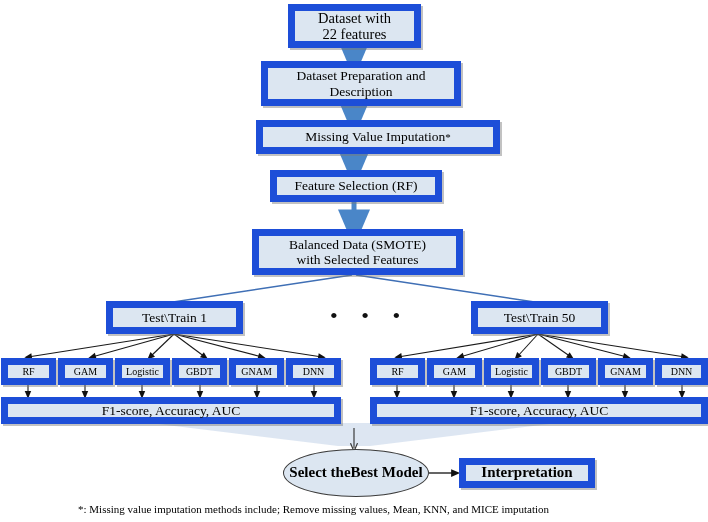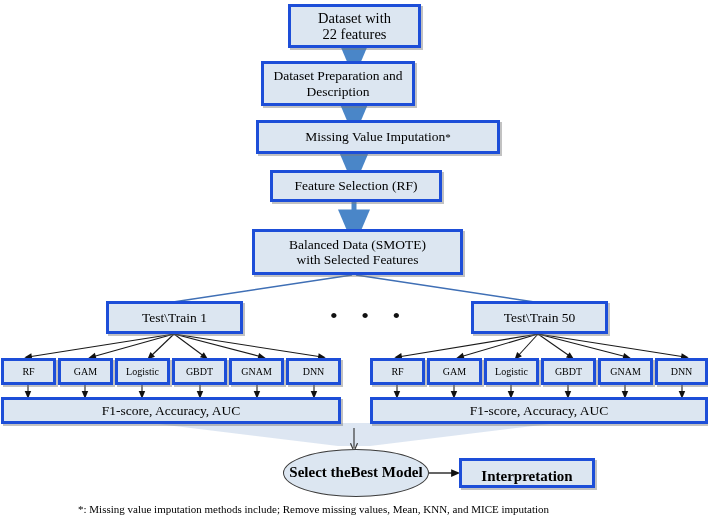--- a/index.html
+++ b/index.html
@@ -14,21 +14,21 @@
     position: relative;
     width: 708px;
     height: 522px;
     background: #ffffff;
     overflow: hidden;
   }
   .node {
     position: absolute;
     box-sizing: border-box;
     background: #dce6f1;
-    border: 3px solid #1d4ed8;
+    border: 7px solid #1d4ed8;
     display: flex;
     align-items: center;
     justify-content: center;
     text-align: center;
     color: #000000;
     line-height: 1.12;
     font-family: "Liberation Serif", serif;
     z-index: 5;
   }
   .node.shadowed {
@@ -160,21 +160,21 @@
     <line x1="354" y1="428" x2="354" y2="448" stroke="#2b2b2b" stroke-width="1.1" marker-end="url(#thinarrow)"></line>
 
     <line x1="429" y1="473" x2="457" y2="473" stroke="#111" stroke-width="1.3" marker-end="url(#blkarrow2)"></line>
   </svg>
 
   <div class="node big shadowed" style="left:288px; top:4px; width:133px; height:44px; flex-direction:column;">
     <span>Dataset with</span>
     <span>22 features</span>
   </div>
 
-  <div class="node mid shadowed" style="left:261px; top:61px; width:154px; height:45px; flex-direction:column;">
+  <div class="node mid shadowed" style="left:261px; top:61px; width:200px; height:45px; flex-direction:column;">
     <span>Dataset Preparation  and</span>
     <span>Description</span>
   </div>
 
   <div class="node mid shadowed" style="left:256px; top:120px; width:244px; height:34px;">
     <span>Missing  Value Imputation</span>
       <span class="star-sup">*</span>
   </div>
 
   <div class="node mid shadowed" style="left:270px; top:170px; width:172px; height:32px;">

